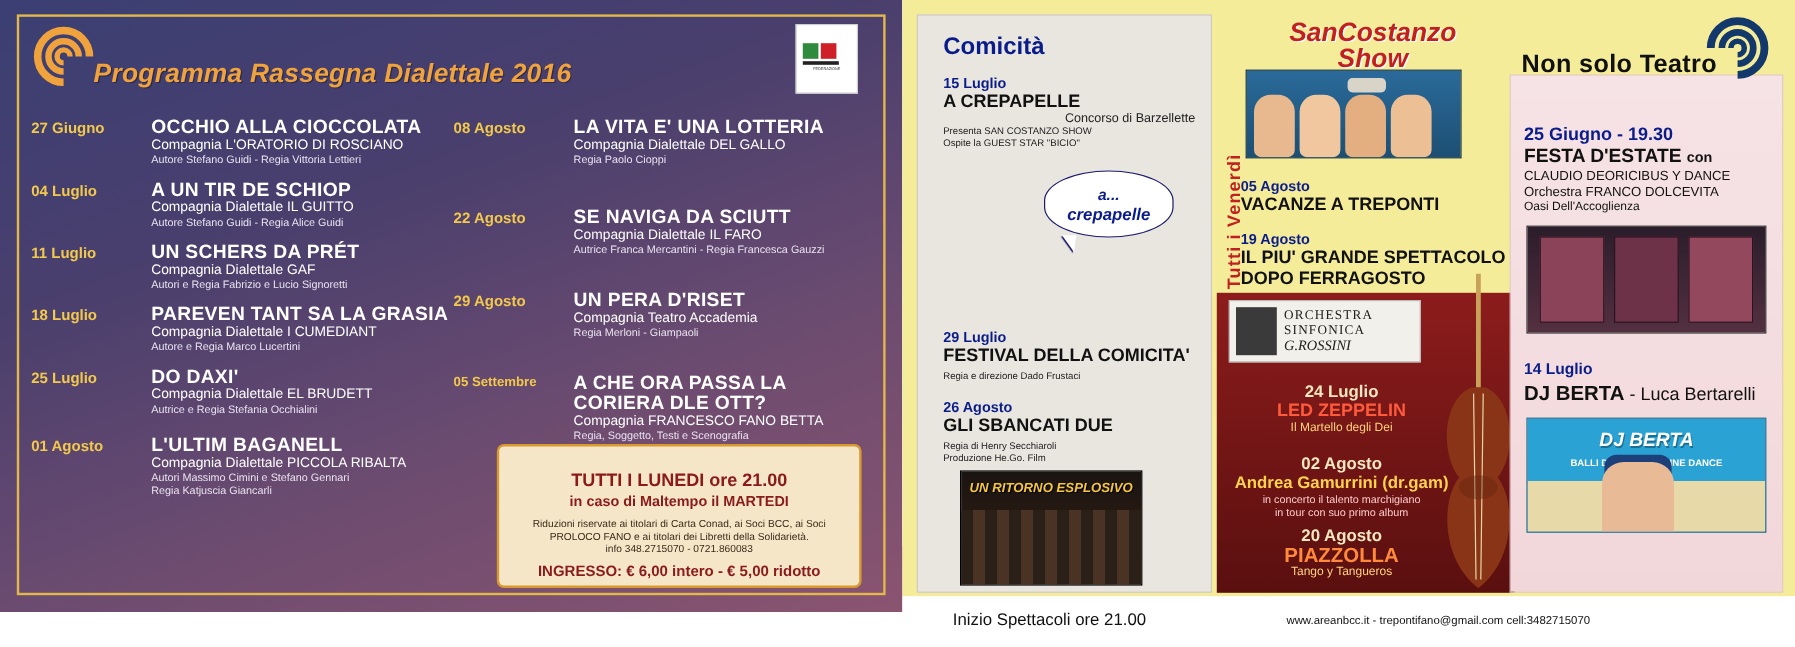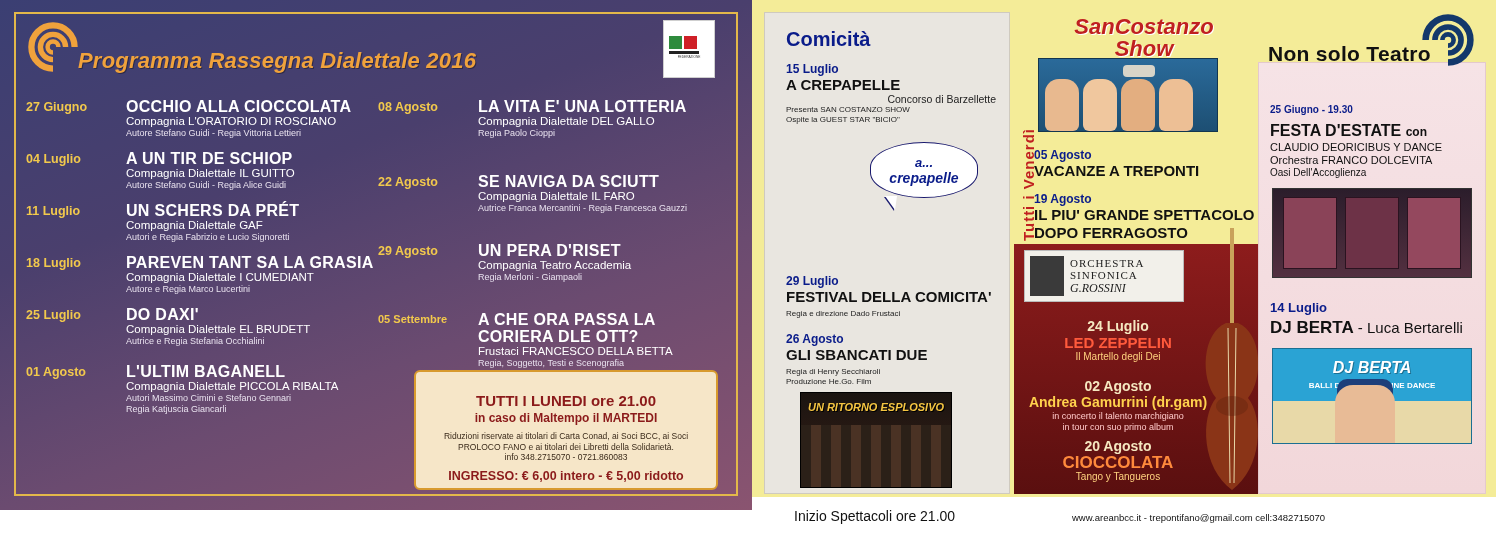--- a/index.html
+++ b/index.html
@@ -174,21 +174,21 @@
   .nst-title {
     position: absolute; left: 516px; top: 42px; font-size: 21px; font-weight: bold;
     color: #111; letter-spacing: .3px;
   }
   .nst-spiral { position: absolute; left: 668px; top: 12px; width: 56px; height: 56px; }
   .nst-card {
     position: absolute; left: 506px; top: 62px; width: 228px; height: 432px;
     background: linear-gradient(#f6e3e6,#f2d7da);
     border: 1px solid #e4c9cd;
   }
-  .nst-date { position: absolute; left: 518px; top: 104px; font-size: 10px; font-weight: bold; color: #0a1c8a; }
+  .nst-date { position: absolute; left: 518px; top: 104px; font-size: 15px; font-weight: bold; color: #0a1c8a; }
   .nst-name { position: absolute; left: 518px; top: 122px; font-size: 16px; font-weight: bold; color: #111; }
   .nst-name .small { font-size: 12px; font-weight: bold; }
   .nst-l1 { position: absolute; left: 518px; top: 141px; font-size: 11px; color: #111; line-height: 13px; }
   .nst-l2 { position: absolute; left: 518px; top: 154px; font-size: 11px; color: #111; line-height: 13px; }
   .nst-l3 { position: absolute; left: 518px; top: 167px; font-size: 10px; color: #111; line-height: 12px; }
   .nst-photo1 {
     position: absolute; left: 520px; top: 188px; width: 200px; height: 90px;
     background: linear-gradient(#2b1d2b,#533040); border: 1px solid #333;
   }
   .nst-photo1 .pan { position: absolute; top: 8px; width: 54px; height: 72px; background: #7d3a4f; border: 1px solid #2a1320; }
@@ -325,21 +325,21 @@
           <div class="ev-title">UN PERA D'RISET</div>
           <div class="ev-comp">Compagnia Teatro Accademia</div>
           <div class="ev-sub">Regia Merloni - Giampaoli</div>
         </div>
       </div>
 
       <div class="ev" style="margin-top:28px;">
         <div class="ev-date" style="font-size:11px;">05 Settembre</div>
         <div class="ev-body">
           <div class="ev-title">A CHE ORA PASSA LA CORIERA DLE OTT?</div>
-          <div class="ev-comp">Frustaci FRANCESCO DELLA BETTA</div>
+          <div class="ev-comp">Compagnia FRANCESCO FANO BETTA</div>
           <div class="ev-sub">Regia, Soggetto, Testi e Scenografia</div>
         </div>
       </div>
 
     </div>
 
     <div class="lunedi-box">
       <div class="lunedi-title">TUTTI I LUNEDI ore 21.00</div>
       <div class="lunedi-sub">in caso di Maltempo il MARTEDI</div>
       <div class="lunedi-note" style="white-space:pre-line;">Riduzioni riservate ai titolari di Carta Conad, ai Soci BCC, ai Soci PROLOCO FANO e ai titolari dei Libretti della Solidarietà.
@@ -428,21 +428,21 @@
 
     <div class="rp-item" style="top:378px;">
       <div class="rp-date">02 Agosto</div>
       <div class="rp-name" style="color:#ffd24d;font-size:14px;">Andrea Gamurrini (dr.gam)</div>
       <div class="rp-sub2">in concerto  il talento marchigiano</div>
       <div class="rp-sub2">in tour con  suo primo album</div>
     </div>
 
     <div class="rp-item" style="top:438px;">
       <div class="rp-date">20 Agosto</div>
-      <div class="rp-name" style="color:#ff8a3c;font-size:17px;">CIOCCOLATA</div>
+      <div class="rp-name" style="color:#ff8a3c;font-size:17px;">PIAZZOLLA</div>
       <div class="rp-sub">Tango y Tangueros</div>
     </div>
 
     <svg class="violin" viewBox="0 0 80 268">
       <path d="M38 0 L42 0 L42 95 L38 95 Z" fill="#c9a25a"></path>
       <path d="M34 95 C10 105, 8 150, 24 170 C8 190, 10 240, 40 262 C70 240, 72 190, 56 170 C72 150, 70 105, 46 95 Z" fill="#8a3417"></path>
       <path d="M36 100 L38 255 M44 100 L42 255" stroke="#e8d7a8" stroke-width="1" fill="none"></path>
       <ellipse cx="40" cy="178" rx="16" ry="10" fill="#5e2210" opacity=".4"></ellipse>
     </svg>
 

